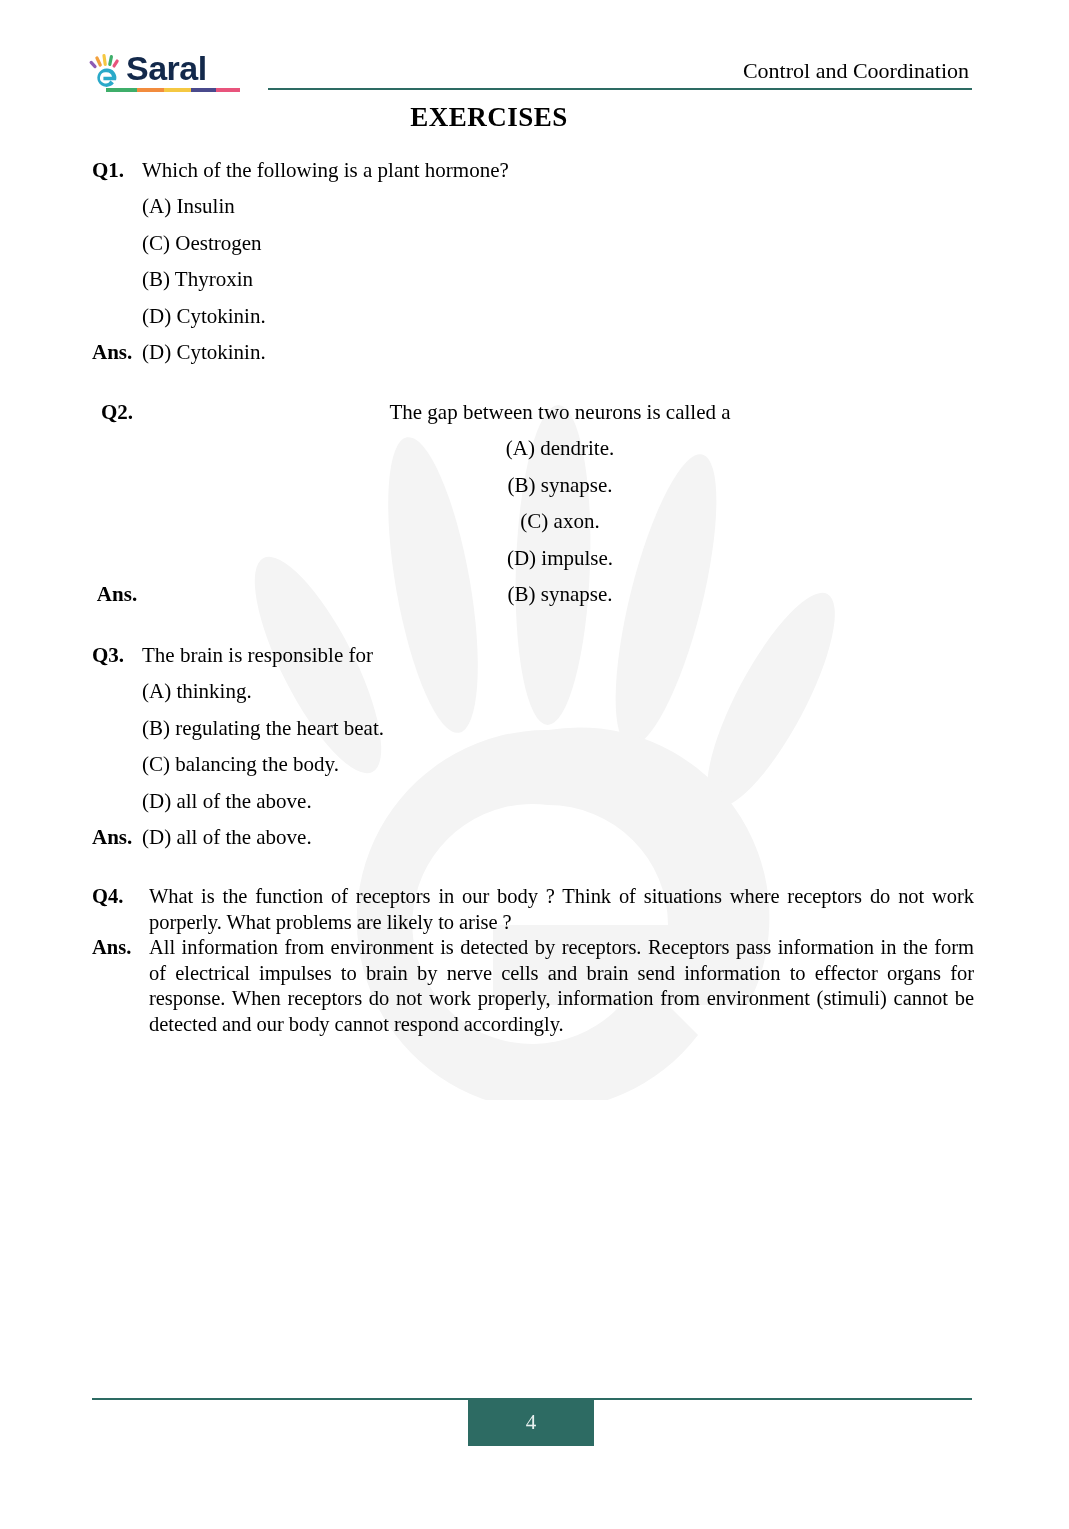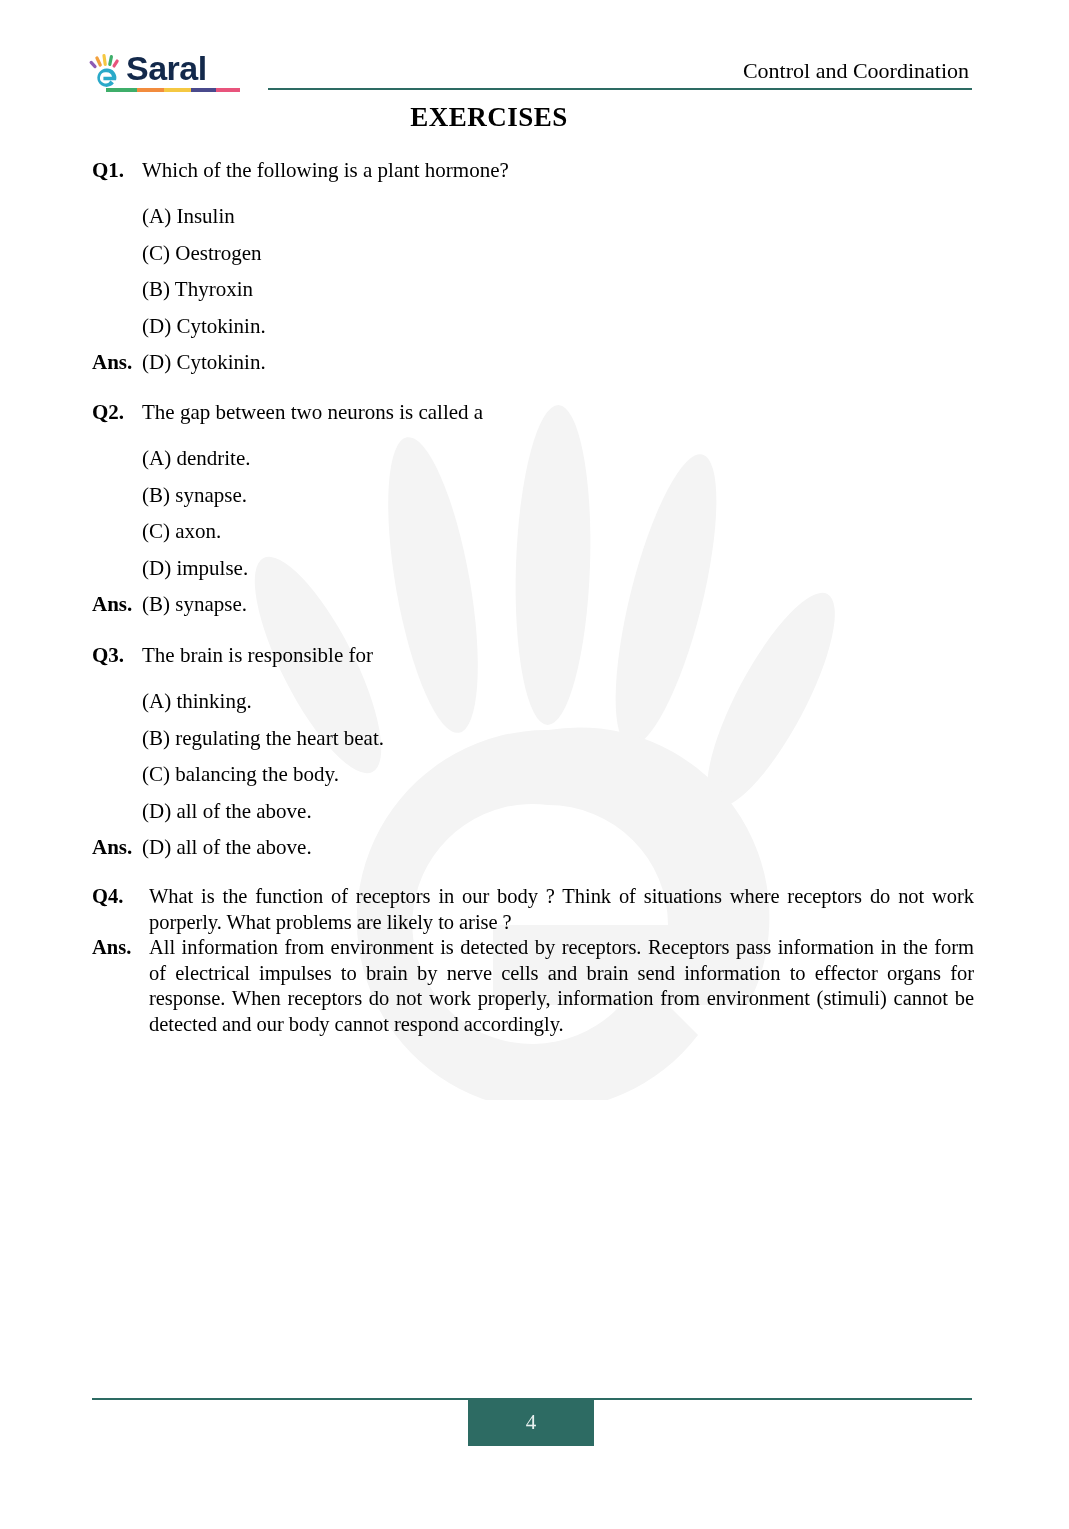--- a/index.html
+++ b/index.html
@@ -126,21 +126,21 @@
   }
   .qlabel {
     flex: 0 0 auto;
     width: 50px;
     font-weight: 700;
   }
   .qtext {
     flex: 1 1 auto;
   }
   .options {
-    margin-top: 10px;
+    margin-top: 0;
   }
   .option {
     font-size: 21px;
     line-height: 36.5px;
     padding-left: 50px;
   }
   .ansline {
     display: flex;
     align-items: baseline;
     font-size: 21px;
@@ -287,21 +287,21 @@
         <div class="option">(C) Oestrogen</div>
         <div class="option">(B) Thyroxin</div>
         <div class="option">(D) Cytokinin.</div>
       </div>
       <div class="ansline">
         <span class="anslabel">Ans.</span>
         <span class="anstext">(D) Cytokinin.</span>
       </div>
     </div>
 
-    <div class="qblock" style="top:394px;">
+    <div class="qblock" style="top:394px;text-align:center;">
       <div class="qline">
         <span class="qlabel">Q2.</span>
         <span class="qtext">The gap between two neurons is called a</span>
       </div>
       <div class="options">
         <div class="option">(A) dendrite.</div>
         <div class="option">(B) synapse.</div>
         <div class="option">(C) axon.</div>
         <div class="option">(D) impulse.</div>
       </div>

